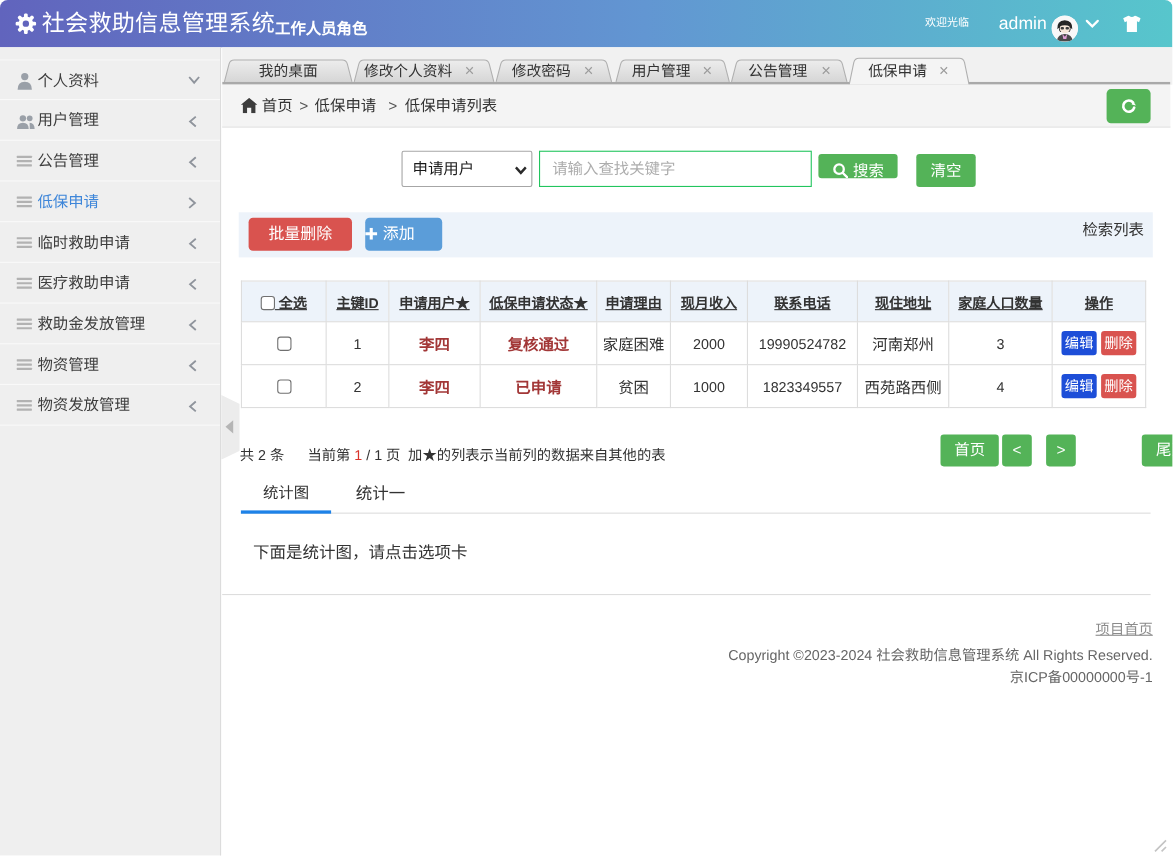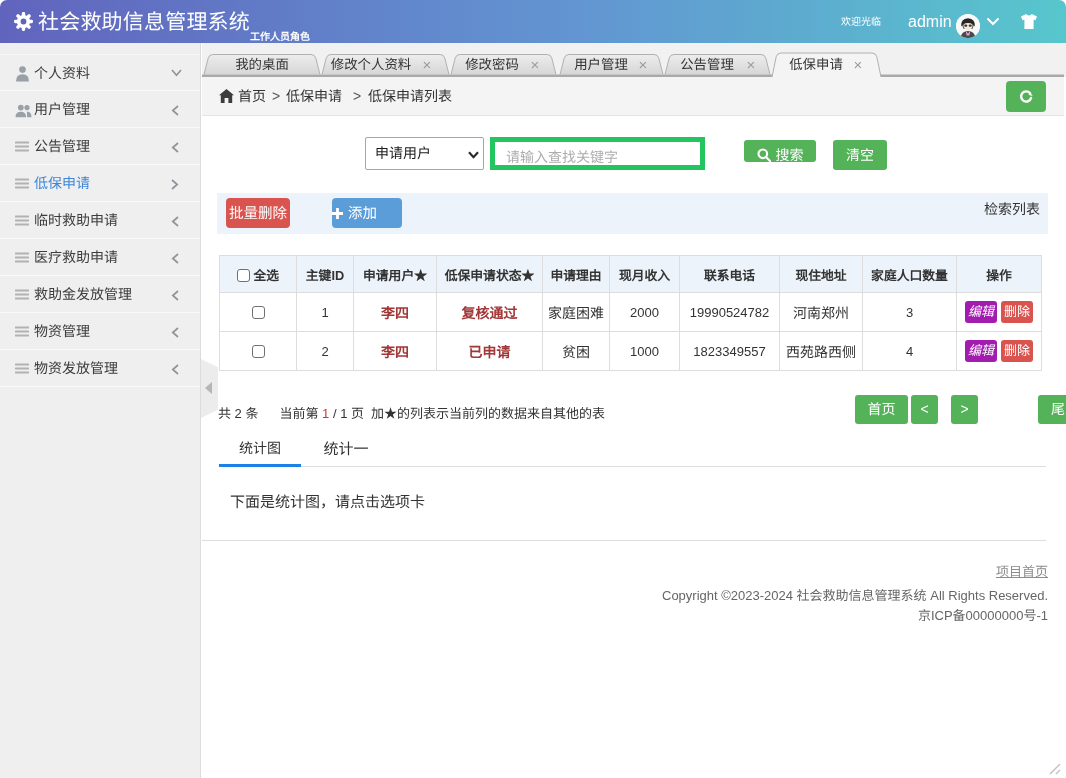--- a/index.html
+++ b/index.html
@@ -4,21 +4,21 @@
 <title>社会救助信息管理系统</title>
 <style>
 *{margin:0;padding:0;box-sizing:border-box;}
 html,body{width:1066px;height:778px;}
 body{font-family:"Liberation Sans",sans-serif;background:#fff;overflow:hidden;}
 #wrap{position:relative;width:1066px;height:778px;background:#fff;overflow:hidden;}
 .abs{position:absolute;}
 
 #nav{position:absolute;left:0;top:0;width:1066px;height:43px;border-radius:7px 7px 0 0;background:linear-gradient(90deg,#6164bd 0%,#6296d2 55%,#57c6cc 100%);}
 #nav .title{position:absolute;left:38px;top:0;line-height:44px;font-size:21px;color:#fff;font-weight:400;letter-spacing:0.2px;}
-#nav .role{position:absolute;left:250px;top:28px;font-size:10px;color:#fff;font-weight:700;}
+#nav .role{position:absolute;left:250px;top:15px;font-size:14px;color:#fff;font-weight:700;}
 #nav .welc{position:absolute;left:841px;top:0;line-height:44px;font-size:10px;color:#fff;}
 #nav .adm{position:absolute;left:908px;top:0;line-height:44px;font-size:16px;color:#fff;}
 #avatar{position:absolute;left:956px;top:14px;width:24px;height:24px;border-radius:50%;overflow:hidden;background:#fdfdfd;}
 
 #side{position:absolute;left:0;top:43px;width:201px;height:735px;background:#efefef;border-right:1px solid #dcdcdc;}
 #side ul{list-style:none;margin-top:10.5px;}
 #side li{position:relative;height:37px;line-height:36px;border-bottom:1px solid #f9f9f9;color:#3d3d3d;font-size:14px;padding-left:40px;}#side li:first-child{border-top:1px solid #f7f7f7;}
 #side li .ic{position:absolute;left:15px;top:10px;width:19px;height:17px;}#side li .ic svg,#side li .ch svg{display:block;}
 #side li .tx{position:absolute;left:34px;}
 #side li .ch{position:absolute;right:18px;top:14px;width:11px;height:8px;}
@@ -28,34 +28,34 @@
 #handle:after{content:"";position:absolute;left:4px;top:23px;border-style:solid;border-width:6px 7px 6px 0;border-color:transparent #b5b5b5 transparent transparent;}
 
 #tabzone{position:absolute;left:202px;top:43px;width:884px;height:34px;background:#f1f1f1;}
 
 #bread{position:absolute;left:202px;top:77px;width:862px;height:39px;background:#f4f4f4;border-bottom:1px solid #e3e3e3;font-size:14px;color:#333;}
 #bread .bi{position:absolute;top:0;line-height:38px;}
 #refresh{position:absolute;left:1006px;top:81px;width:40px;height:31px;background:#54b358;border-radius:4px;}
 
 .grnbtn{position:absolute;background:#54b358;border-radius:3px;color:#fff;text-align:center;font-size:14px;}
 #sel{position:absolute;left:365px;top:137px;width:119px;height:33px;background:#fff;border:1px solid #a6a6a6;border-radius:2px;font-size:14px;color:#1a1a1a;line-height:31px;padding-left:9px;}
-#inp{position:absolute;left:490px;top:137px;width:215px;height:33px;background:#fff;border:5px solid #22c55e;font-size:14px;color:#adadad;line-height:31px;padding-left:11px;}
+#inp{position:absolute;left:490px;top:137px;width:248px;height:33px;background:#fff;border:1px solid #22c55e;font-size:14px;color:#adadad;line-height:31px;padding-left:11px;}
 #band{position:absolute;left:217px;top:193px;width:831px;height:41px;background:#edf3fa;}
-#btndel{position:absolute;left:226px;top:198px;width:64px;height:30px;background:#d9534f;border-radius:4px;color:#fff;font-size:14.5px;text-align:center;line-height:30px;}
+#btndel{position:absolute;left:226px;top:198px;width:94px;height:30px;background:#d9534f;border-radius:4px;color:#fff;font-size:14.5px;text-align:center;line-height:30px;}
 #btnadd{position:absolute;left:332px;top:198px;width:70px;height:30px;background:#5b9dd9;border-radius:4px;color:#fff;font-size:14.5px;line-height:30px;}
 #jslb{position:absolute;right:26px;top:198px;font-size:14px;color:#333;}
 
 #tbl{position:absolute;left:219px;top:255px;border-collapse:collapse;table-layout:fixed;}
 #tbl th,#tbl td{border:1px solid #ddd;text-align:center;font-size:14px;color:#333;overflow:hidden;}
-#tbl th{height:37px;font-weight:700;background:#edf3fa;font-size:12.8px;}
+#tbl th{height:37px;font-weight:700;background:#edf3fa;font-size:12.8px;text-decoration:underline;}
 #tbl td{height:39px;font-weight:400;}#tbl td.num{font-size:13px;}
 #tbl .red{color:#a23737;font-weight:700;}
 .cb{display:inline-block;width:13px;height:13px;border:1.5px solid #707070;border-radius:3px;background:#fff;vertical-align:-2px;}
 .opbtn{display:inline-block;width:32px;height:22px;line-height:22px;border-radius:3px;color:#fff;font-size:13px;text-align:center;}
-.opg{background:#a21caf;font-style:italic;}
+.opg{background:#1d4ed8;}
 .opr{background:#d9534f;}
 
 #pgtext{position:absolute;left:218px;top:403px;font-size:13px;color:#333;}
 
 #st1{position:absolute;left:219px;top:437px;width:82px;text-align:center;font-size:14px;color:#333;}
 #st2{position:absolute;left:305px;top:437px;width:82px;text-align:center;font-size:15px;color:#333;}
 #stline{position:absolute;left:219px;top:466px;width:827px;height:1px;background:#ddd;}
 #stul{position:absolute;left:219px;top:464px;width:82px;height:3px;background:#1d82e8;}
 #hint{position:absolute;left:230px;top:490px;font-size:15px;color:#333;}
 

